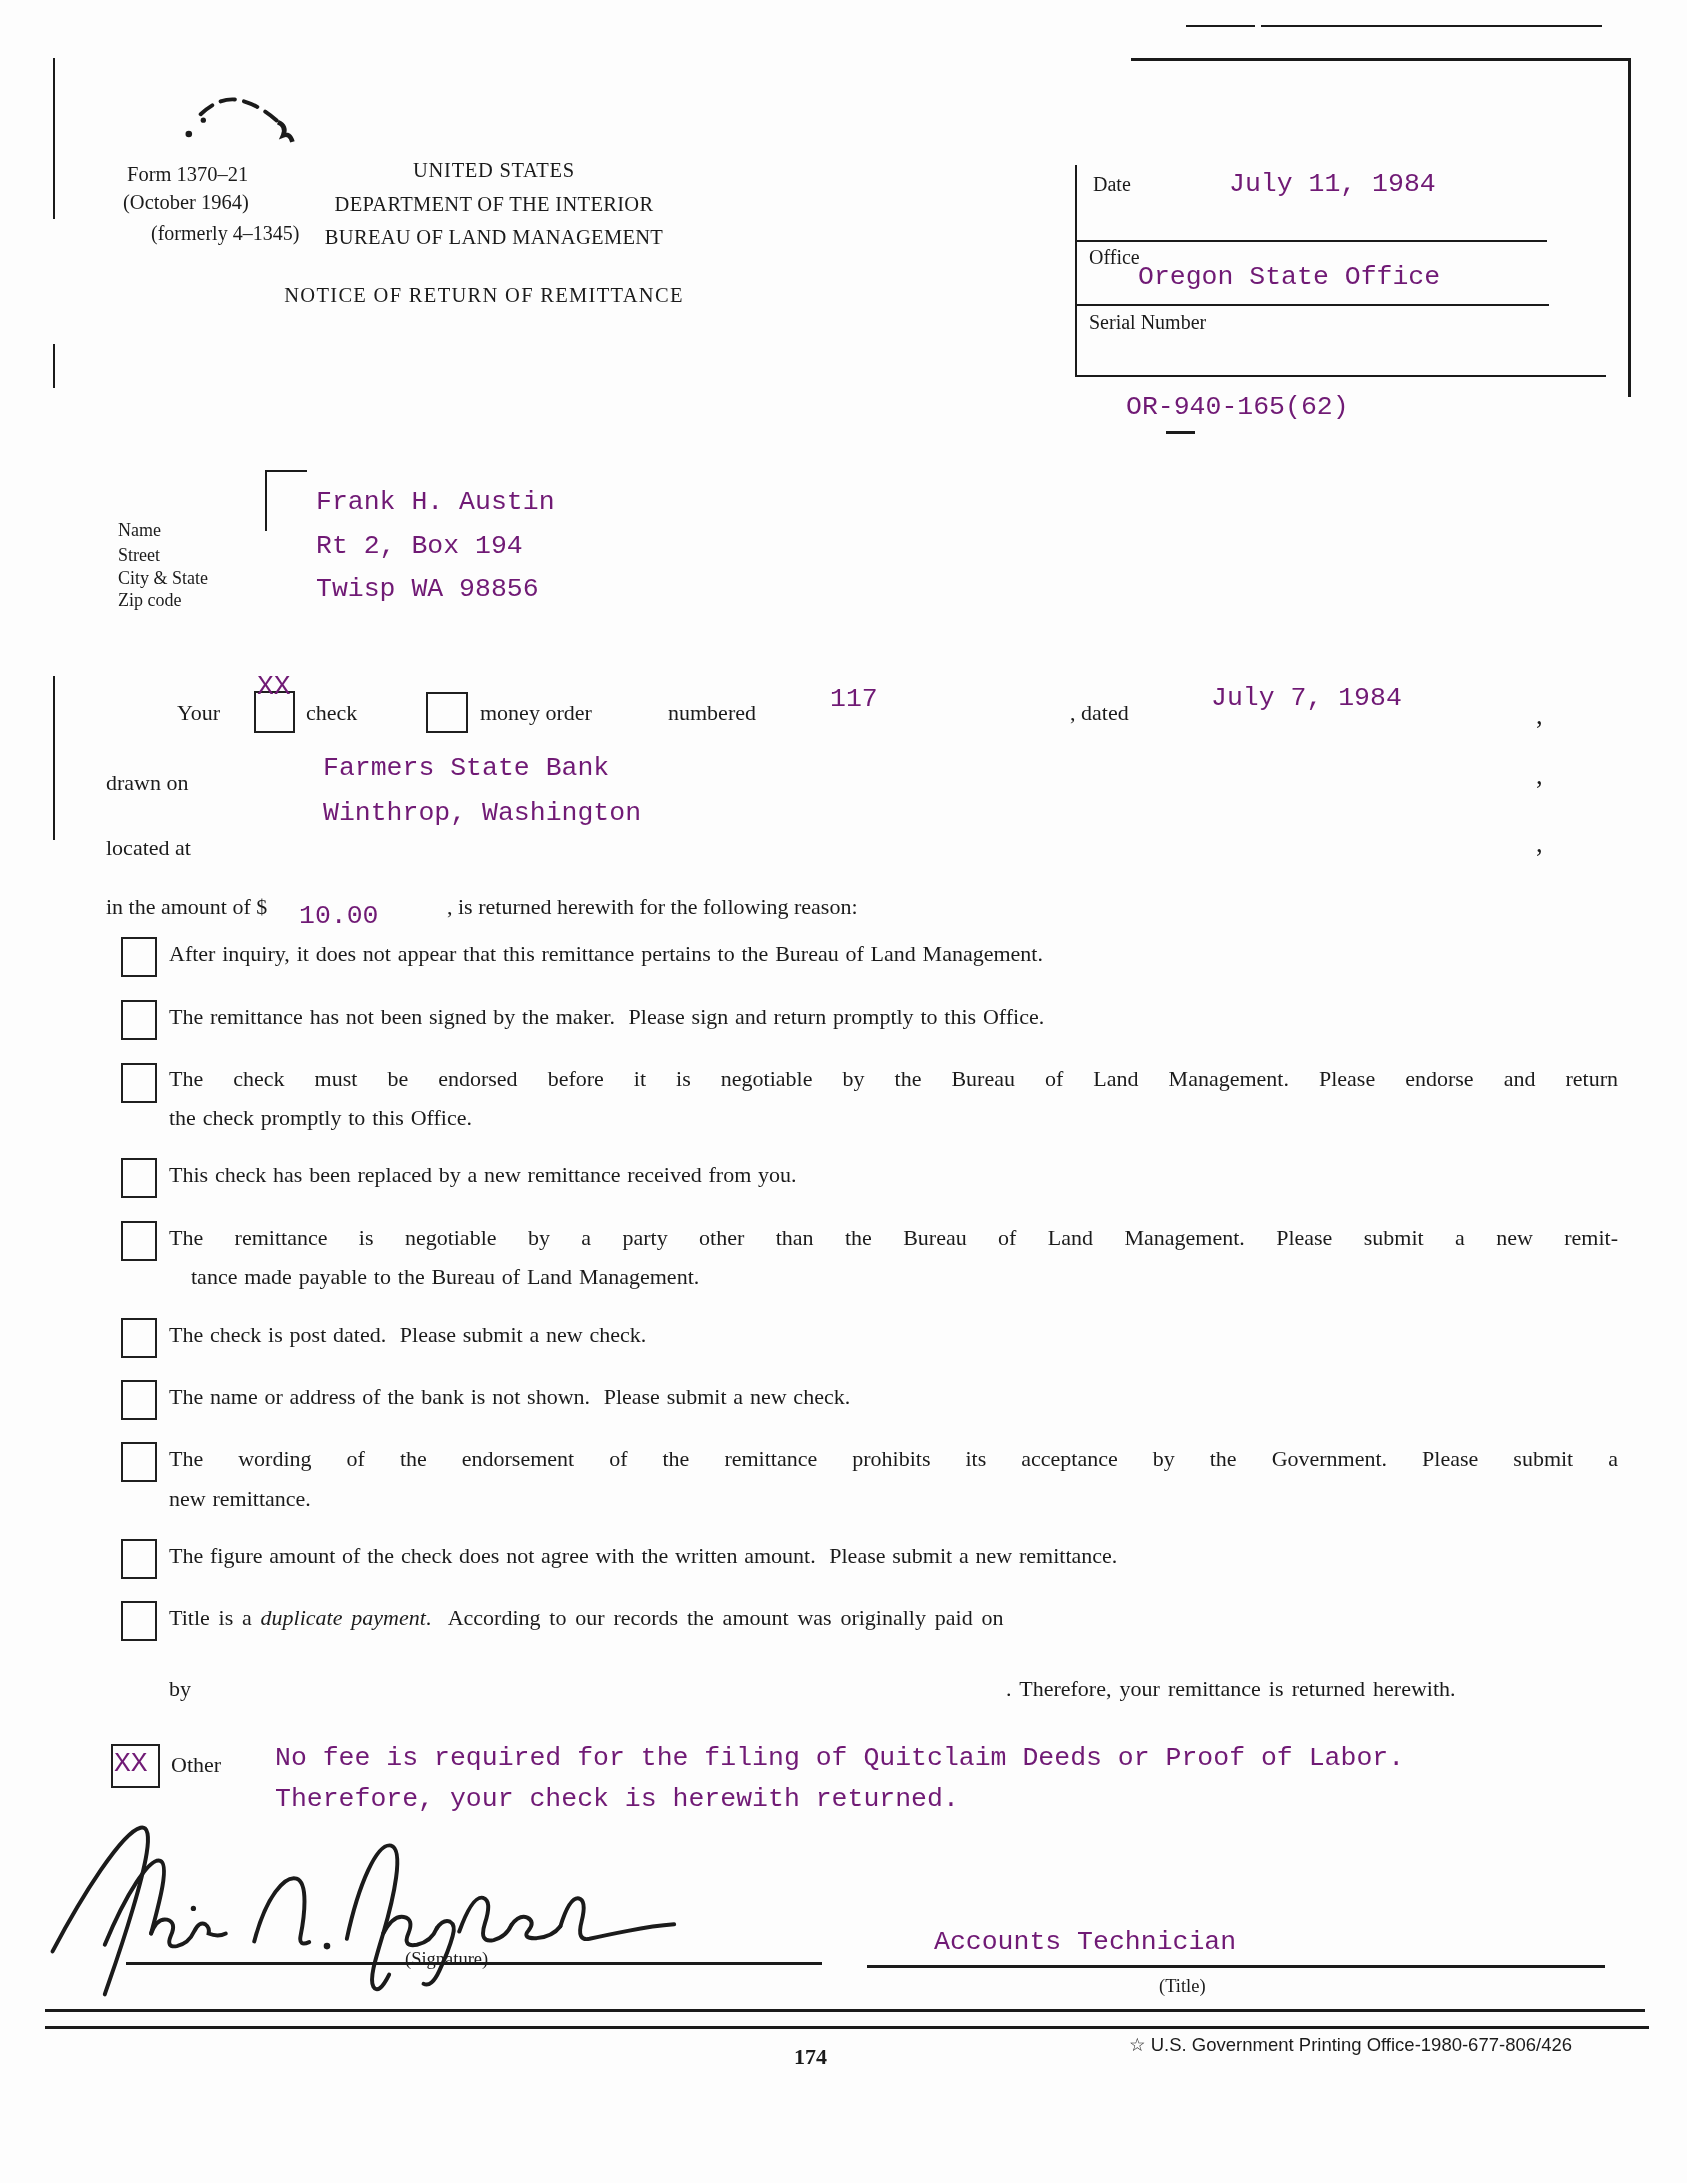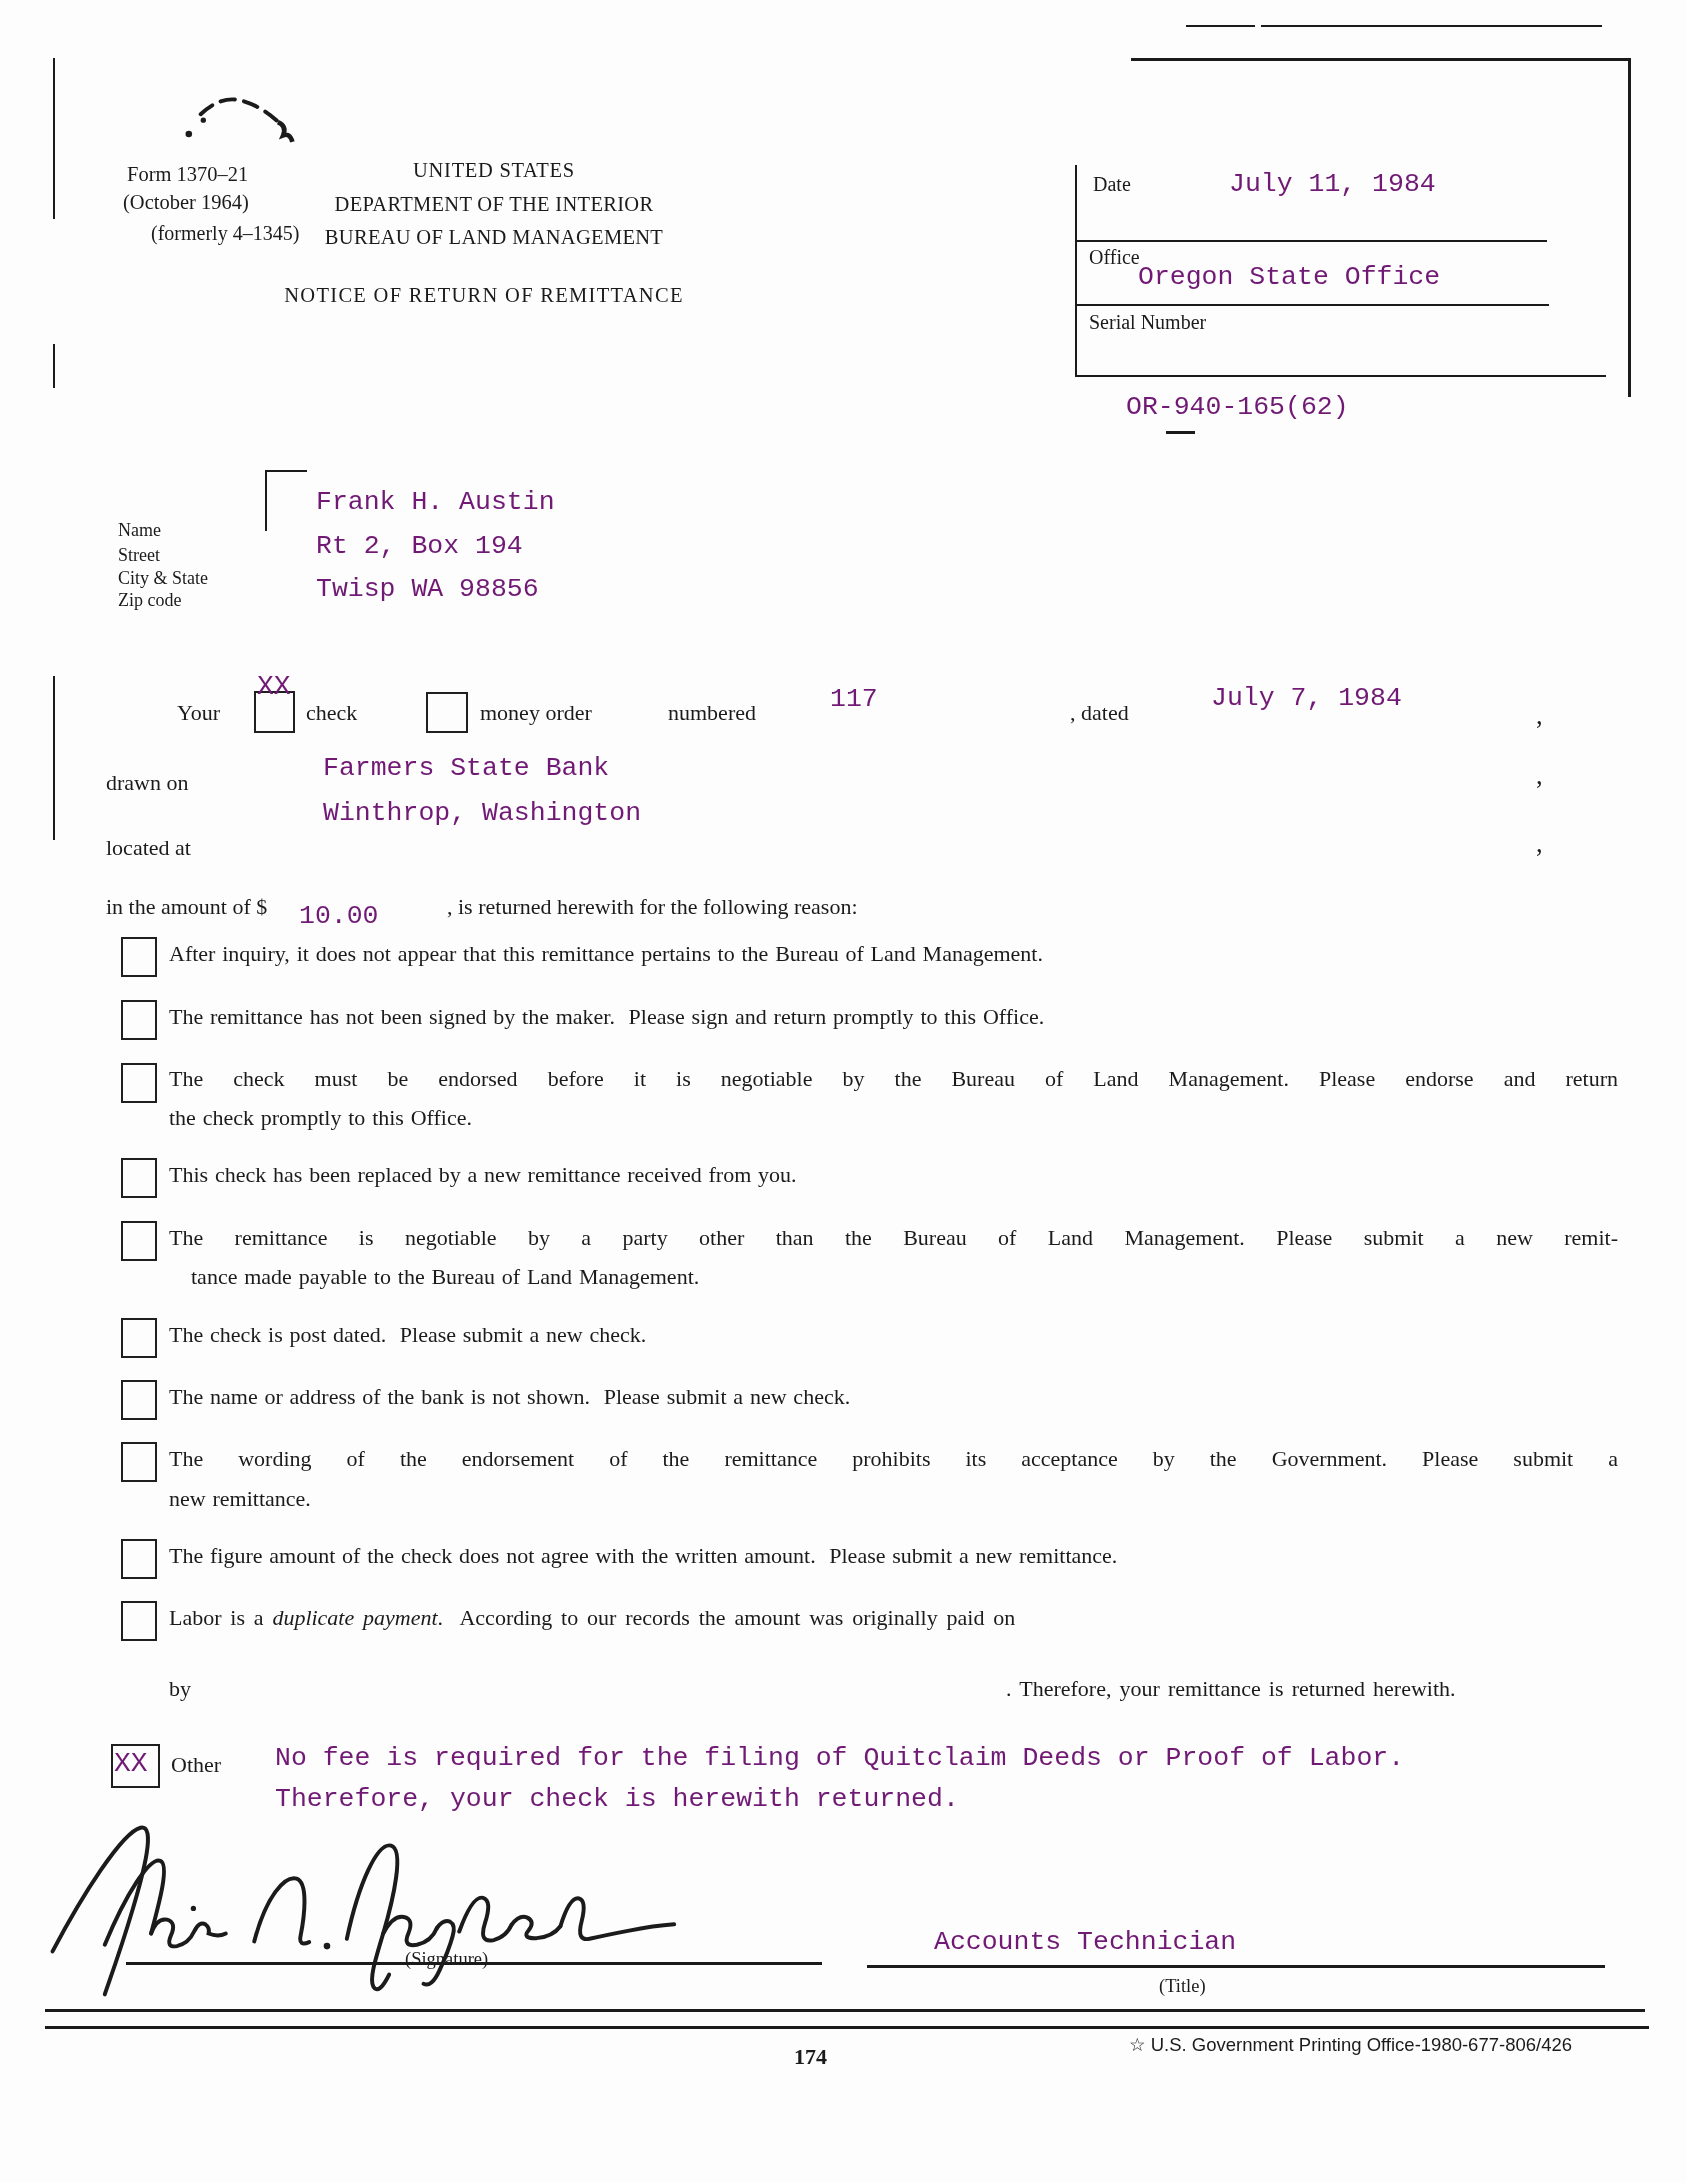--- a/index.html
+++ b/index.html
@@ -123,21 +123,21 @@
 <div class="abs serif t33 rtext pre" style="left:169px;top:1384px;">The name or address of the bank is not shown.  Please submit a new check.</div>
 
 <div class="abs cb" style="left:121px;top:1442px;width:36px;height:40px;"></div>
 <div class="abs serif t33 just" style="left:169px;top:1446px;">The wording of the endorsement of the remittance prohibits its acceptance by the Government. Please submit a</div>
 <div class="abs serif t33 rtext pre" style="left:169px;top:1486px;">new remittance.</div>
 
 <div class="abs cb" style="left:121px;top:1539px;width:36px;height:40px;"></div>
 <div class="abs serif t33 rtext pre" style="left:169px;top:1543px;">The figure amount of the check does not agree with the written amount.  Please submit a new remittance.</div>
 
 <div class="abs cb" style="left:121px;top:1601px;width:36px;height:40px;"></div>
-<div class="abs serif t33 pre" style="left:169px;top:1605px;word-spacing:3.3px;"><span>Labor is a </span><span class="ital">duplicate payment</span><span>.  According to our records the amount was originally paid on</span></div>
+<div class="abs serif t33 pre" style="left:169px;top:1605px;word-spacing:3.3px;"><span>Title is a </span><span class="ital">duplicate payment</span><span>.  According to our records the amount was originally paid on</span></div>
 <div class="abs serif t33" style="left:169px;top:1676px;">by</div>
 <div class="abs serif t33 nowrap" style="left:1006px;top:1676px;word-spacing:2.6px;">. Therefore, your remittance is returned herewith.</div>
 
 <div class="abs cb" style="left:111px;top:1744px;width:49px;height:44px;"></div>
 <div class="abs mono t42" style="left:114px;top:1748px;">XX</div>
 <div class="abs serif t33" style="left:171px;top:1752px;">Other</div>
 <div class="abs mono t40" style="left:275px;top:1743px;">No fee is required for the filing of Quitclaim Deeds or Proof of Labor.</div>
 <div class="abs mono t40" style="left:275px;top:1784px;">Therefore, your check is herewith returned.</div>
 
 <svg class="abs" style="left:36px;top:1809px;" width="701" height="212" viewBox="0 0 1060 320" aria-label="Phyllis A. Reynolds">

